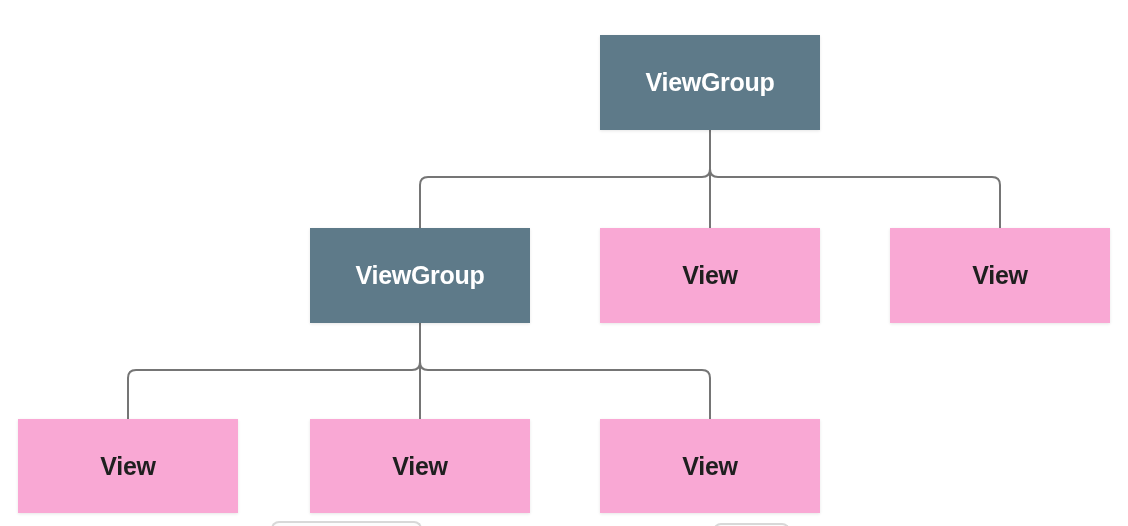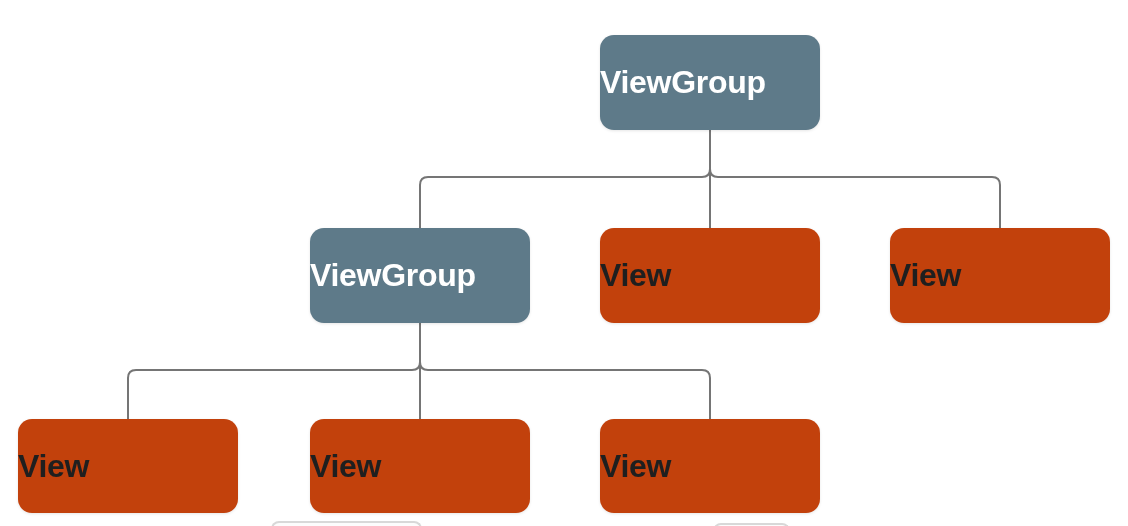--- a/index.html
+++ b/index.html
@@ -21,32 +21,33 @@
     top: 0;
     width: 1128px;
     height: 526px;
     z-index: 1;
   }
   .node {
     position: absolute;
     z-index: 2;
     display: flex;
     align-items: center;
-    border-radius: 14px;
+    justify-content: center;
+    border-radius: 0;
     font-weight: 700;
-    font-size: 32px;
+    font-size: 25px;
     letter-spacing: -0.3px;
     box-shadow: 0 1px 3px rgba(0,0,0,0.10);
   }
   .node.viewgroup {
     background: #5e7a89;
     color: #ffffff;
   }
   .node.view {
-    background: #c2410c;
+    background: #f9a8d4;
     color: #1f1f1f;
   }
   .partial-node {
     position: absolute;
     z-index: 2;
     background: #fcfcfc;
     border: 2px solid #d8d8d8;
     border-bottom: none;
     border-radius: 8px 8px 0 0;
     box-sizing: border-box;

